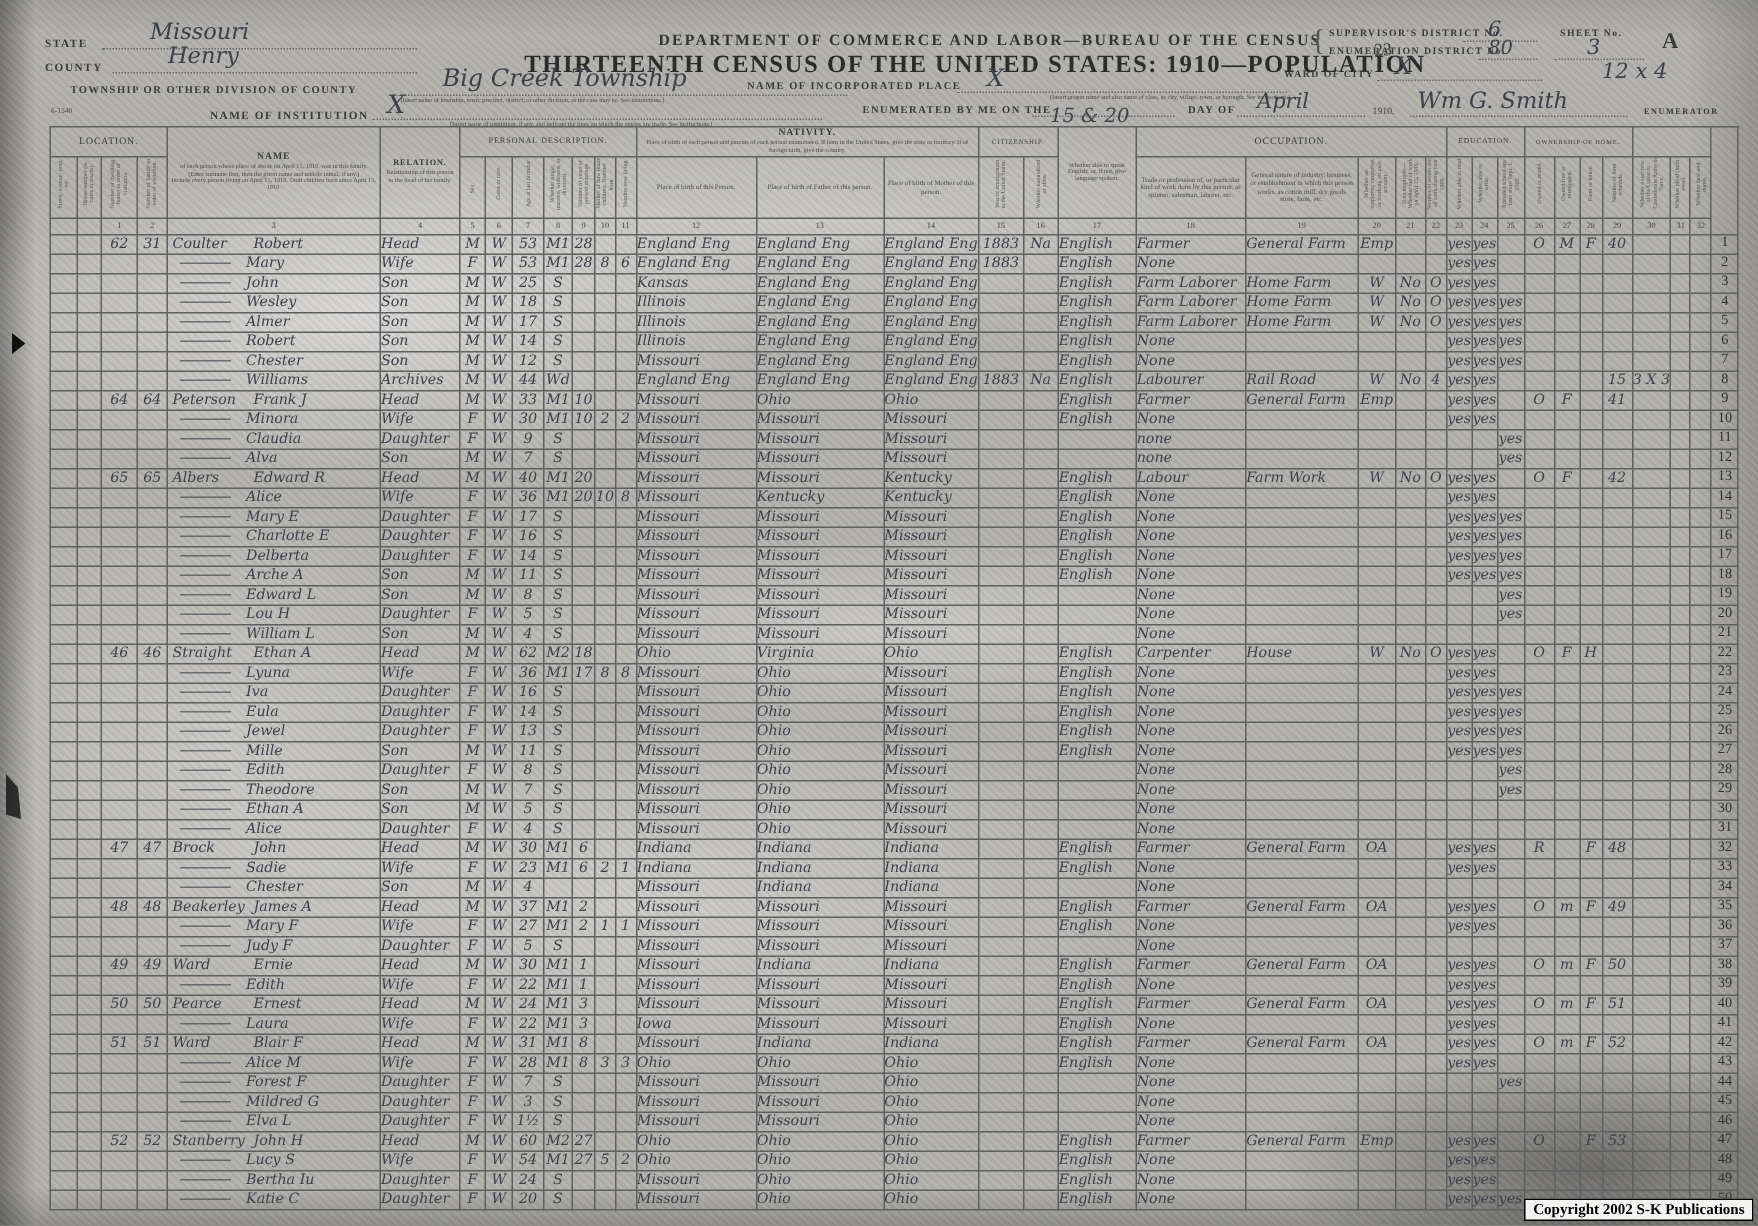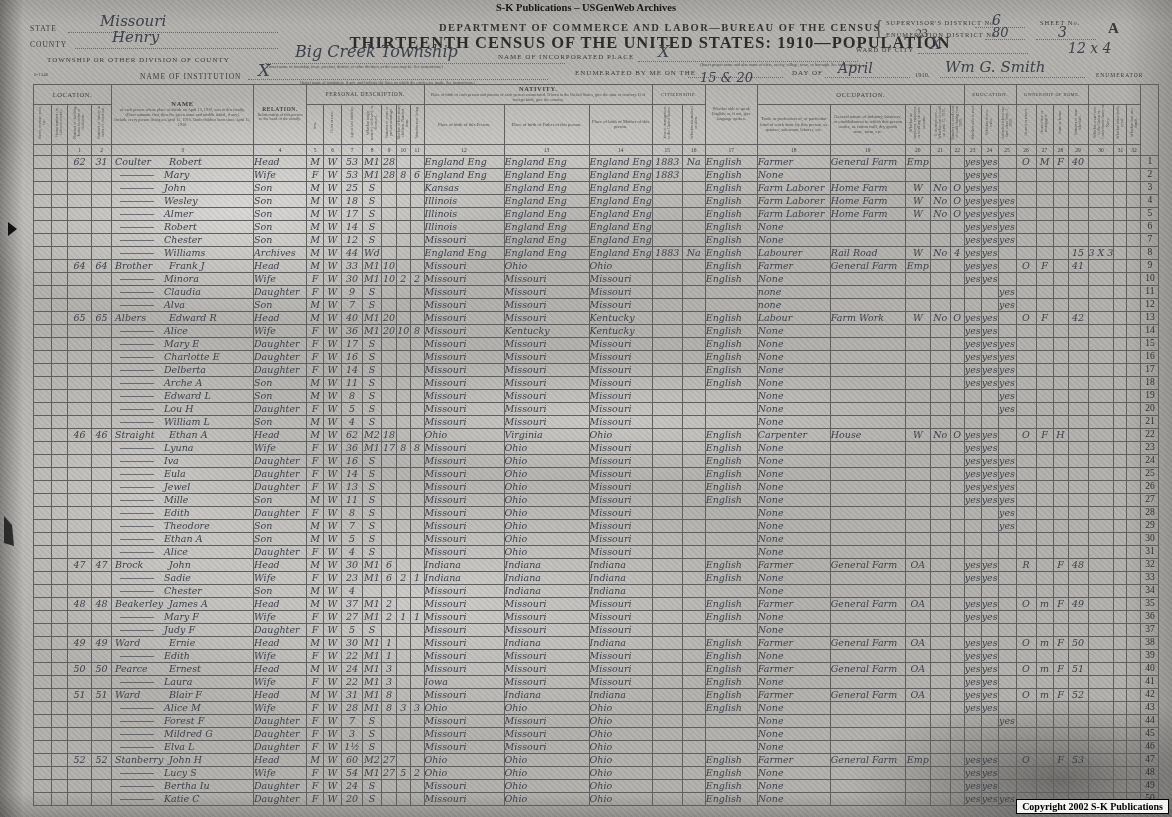--- a/index.html
+++ b/index.html
@@ -13,21 +13,21 @@
       radial-gradient(ellipse 500px 90px at 600px 420px, rgba(255,255,255,.30), transparent 70%),
       radial-gradient(ellipse 300px 120px at 1060px 780px, rgba(20,20,20,.45), transparent 70%),
       linear-gradient(to right, rgba(40,40,40,.45), rgba(40,40,40,0) 2%, transparent 96%, rgba(60,60,60,.25)),
       linear-gradient(to bottom, rgba(70,70,70,.15), transparent 3%, transparent 97%, rgba(60,60,60,.3)),
       linear-gradient(#b3b1ad,#b3b1ad);
   }
   .noise{position:absolute;inset:0;background:repeating-linear-gradient(43deg, rgba(255,255,255,.04) 0 2px, rgba(0,0,0,.04) 2px 4px);pointer-events:none;}
   .edge-mark{position:absolute;background:#111;}
   
   .p{position:absolute;color:#2e2e2e;white-space:nowrap;}
-  .lbl{font-family:"Liberation Serif",serif;font-weight:normal;letter-spacing:1px;font-size:7.5px;color:#3a3a3a;}
+  .lbl{font-family:"Liberation Serif",serif;font-weight:bold;letter-spacing:1px;font-size:7.5px;color:#3a3a3a;}
   .tiny{font-size:4.2px;letter-spacing:0;font-weight:normal;color:#4a4a4a;}
   .dots{position:absolute;border-bottom:1px dotted #6a6a6a;height:1px;}
   
   .hw{font-family:"DejaVu Serif",serif;font-style:italic;color:#3b404a;}
   .hw.big{font-size:15px;}
   
   #dept-line{left:300px;top:22px;width:720px;text-align:center;font-weight:bold;font-size:10.5px;letter-spacing:1.5px;color:#333;}
   #title-line{left:270px;top:33px;width:760px;text-align:center;font-weight:bold;font-size:16.5px;letter-spacing:1px;color:#2c2c2c;}
   #watermark{left:0;top:2px;width:1172px;text-align:center;font-family:"Liberation Serif",serif;font-weight:bold;font-size:10.5px;color:#161616;}
   
@@ -55,21 +55,20 @@
 </style>
 </head>
 <body>
 
 <div id="scan">
   <div class="noise"></div>
 
   <div class="edge-mark" style="left:8px;top:222px;width:9px;height:14px;clip-path:polygon(0 0,100% 50%,0 100%);"></div>
   <div class="edge-mark" style="left:4px;top:516px;width:10px;height:30px;opacity:.8;clip-path:polygon(0 0,80% 30%,100% 100%,0 90%);"></div>
 
-  <div class="p" id="watermark">S-K Publications – USGenWeb Archives</div>
 
   <div class="p" id="dept-line">DEPARTMENT OF COMMERCE AND LABOR—BUREAU OF THE CENSUS</div>
   <div class="p" id="title-line">THIRTEENTH CENSUS OF THE UNITED STATES: 1910—POPULATION</div>
   <div class="p stamp" style="left:916px;top:26px;font-size:12px;transform:rotate(-4deg);">23</div>
 
   <div class="p lbl" style="left:30px;top:24px;">STATE</div>
   <div class="dots" style="left:68px;top:31px;width:210px;"></div>
   <div class="p hw big" style="left:100px;top:12px;">Missouri</div>
 
   <div class="p lbl" style="left:30px;top:40px;">COUNTY</div>
@@ -560,21 +559,21 @@
       <td class="hwc c sm ovr">3 X 3</td>
       <td></td>
       <td></td>
       <td class="lnum">8</td>
     </tr>
         <tr>
       <td></td>
           <td></td>
       <td class="hwc c sm">64</td>
       <td class="hwc c sm">64</td>
-      <td class="hwc ovr"><span class="sn">Brother</span><span class="gv">Frank J</span></td>
+      <td class="hwc ovr"><span class="sn">Peterson</span><span class="gv">Frank J</span></td>
       <td class="hwc sm">Head</td>
       <td class="hwc c sm">M</td>
       <td class="hwc c sm">W</td>
       <td class="hwc c sm">33</td>
       <td class="hwc c sm">M1</td>
       <td class="hwc c sm">10</td>
       <td class="hwc c sm"></td>
       <td class="hwc c sm"></td>
       <td class="hwc sm">Missouri</td>
       <td class="hwc sm">Ohio</td>

